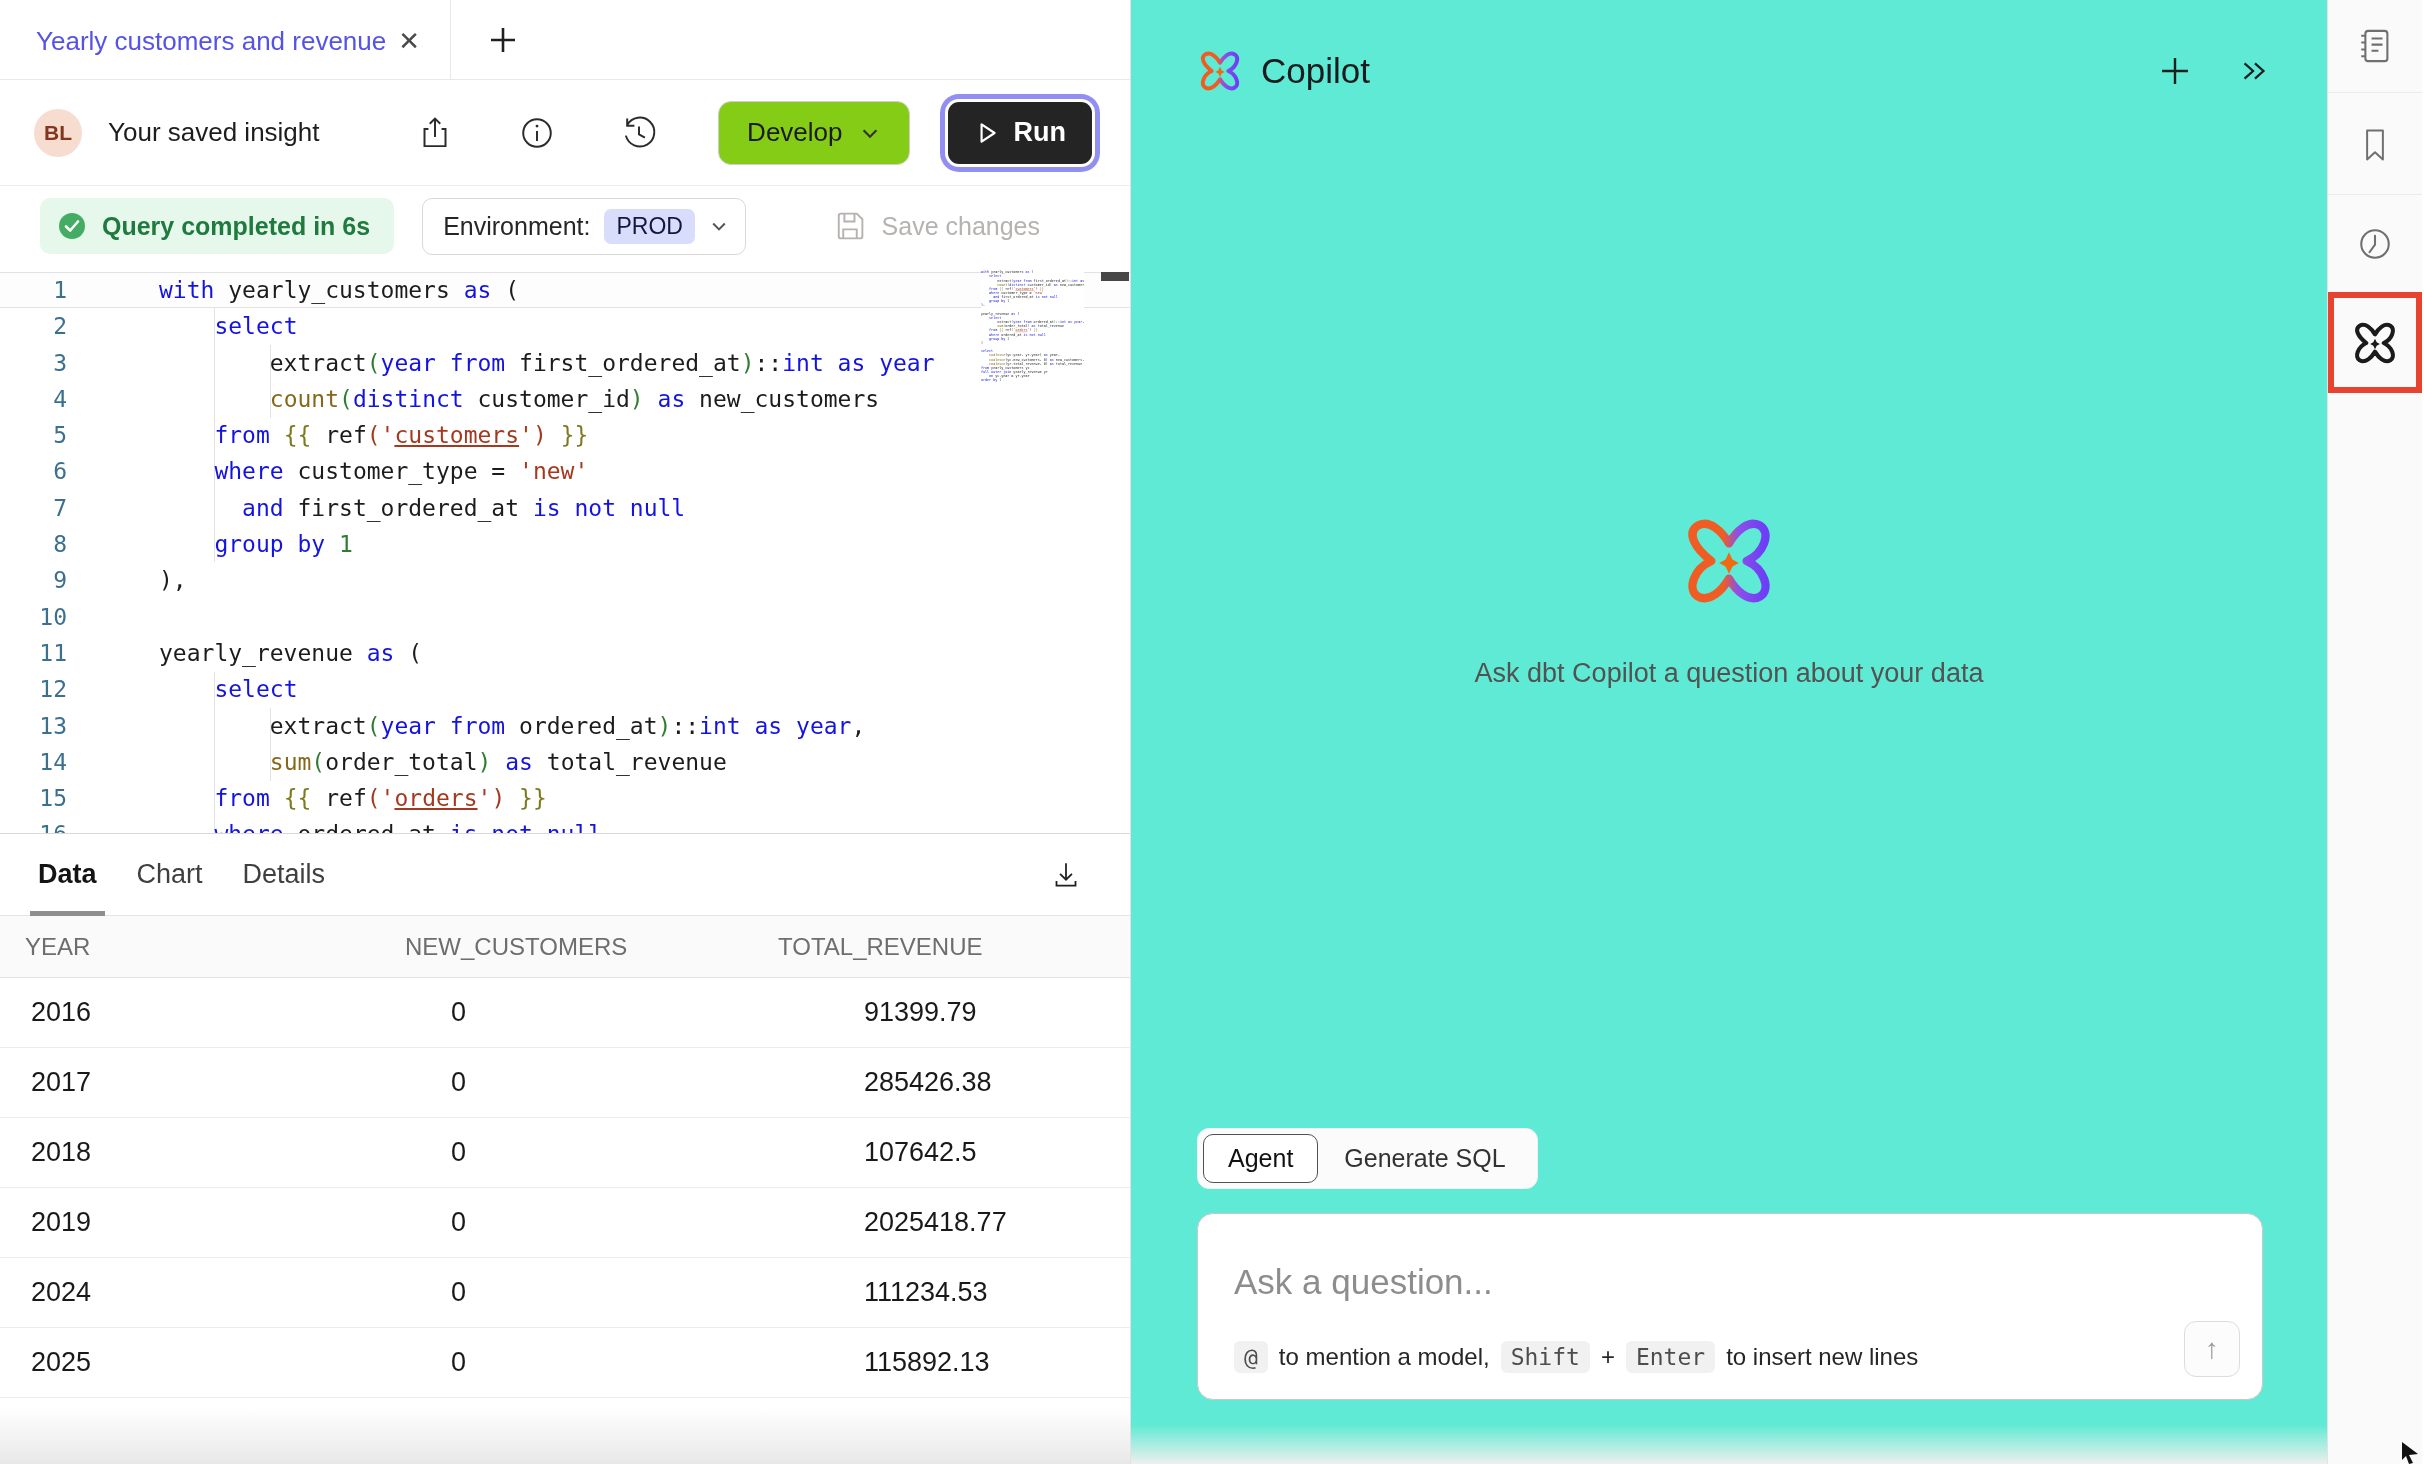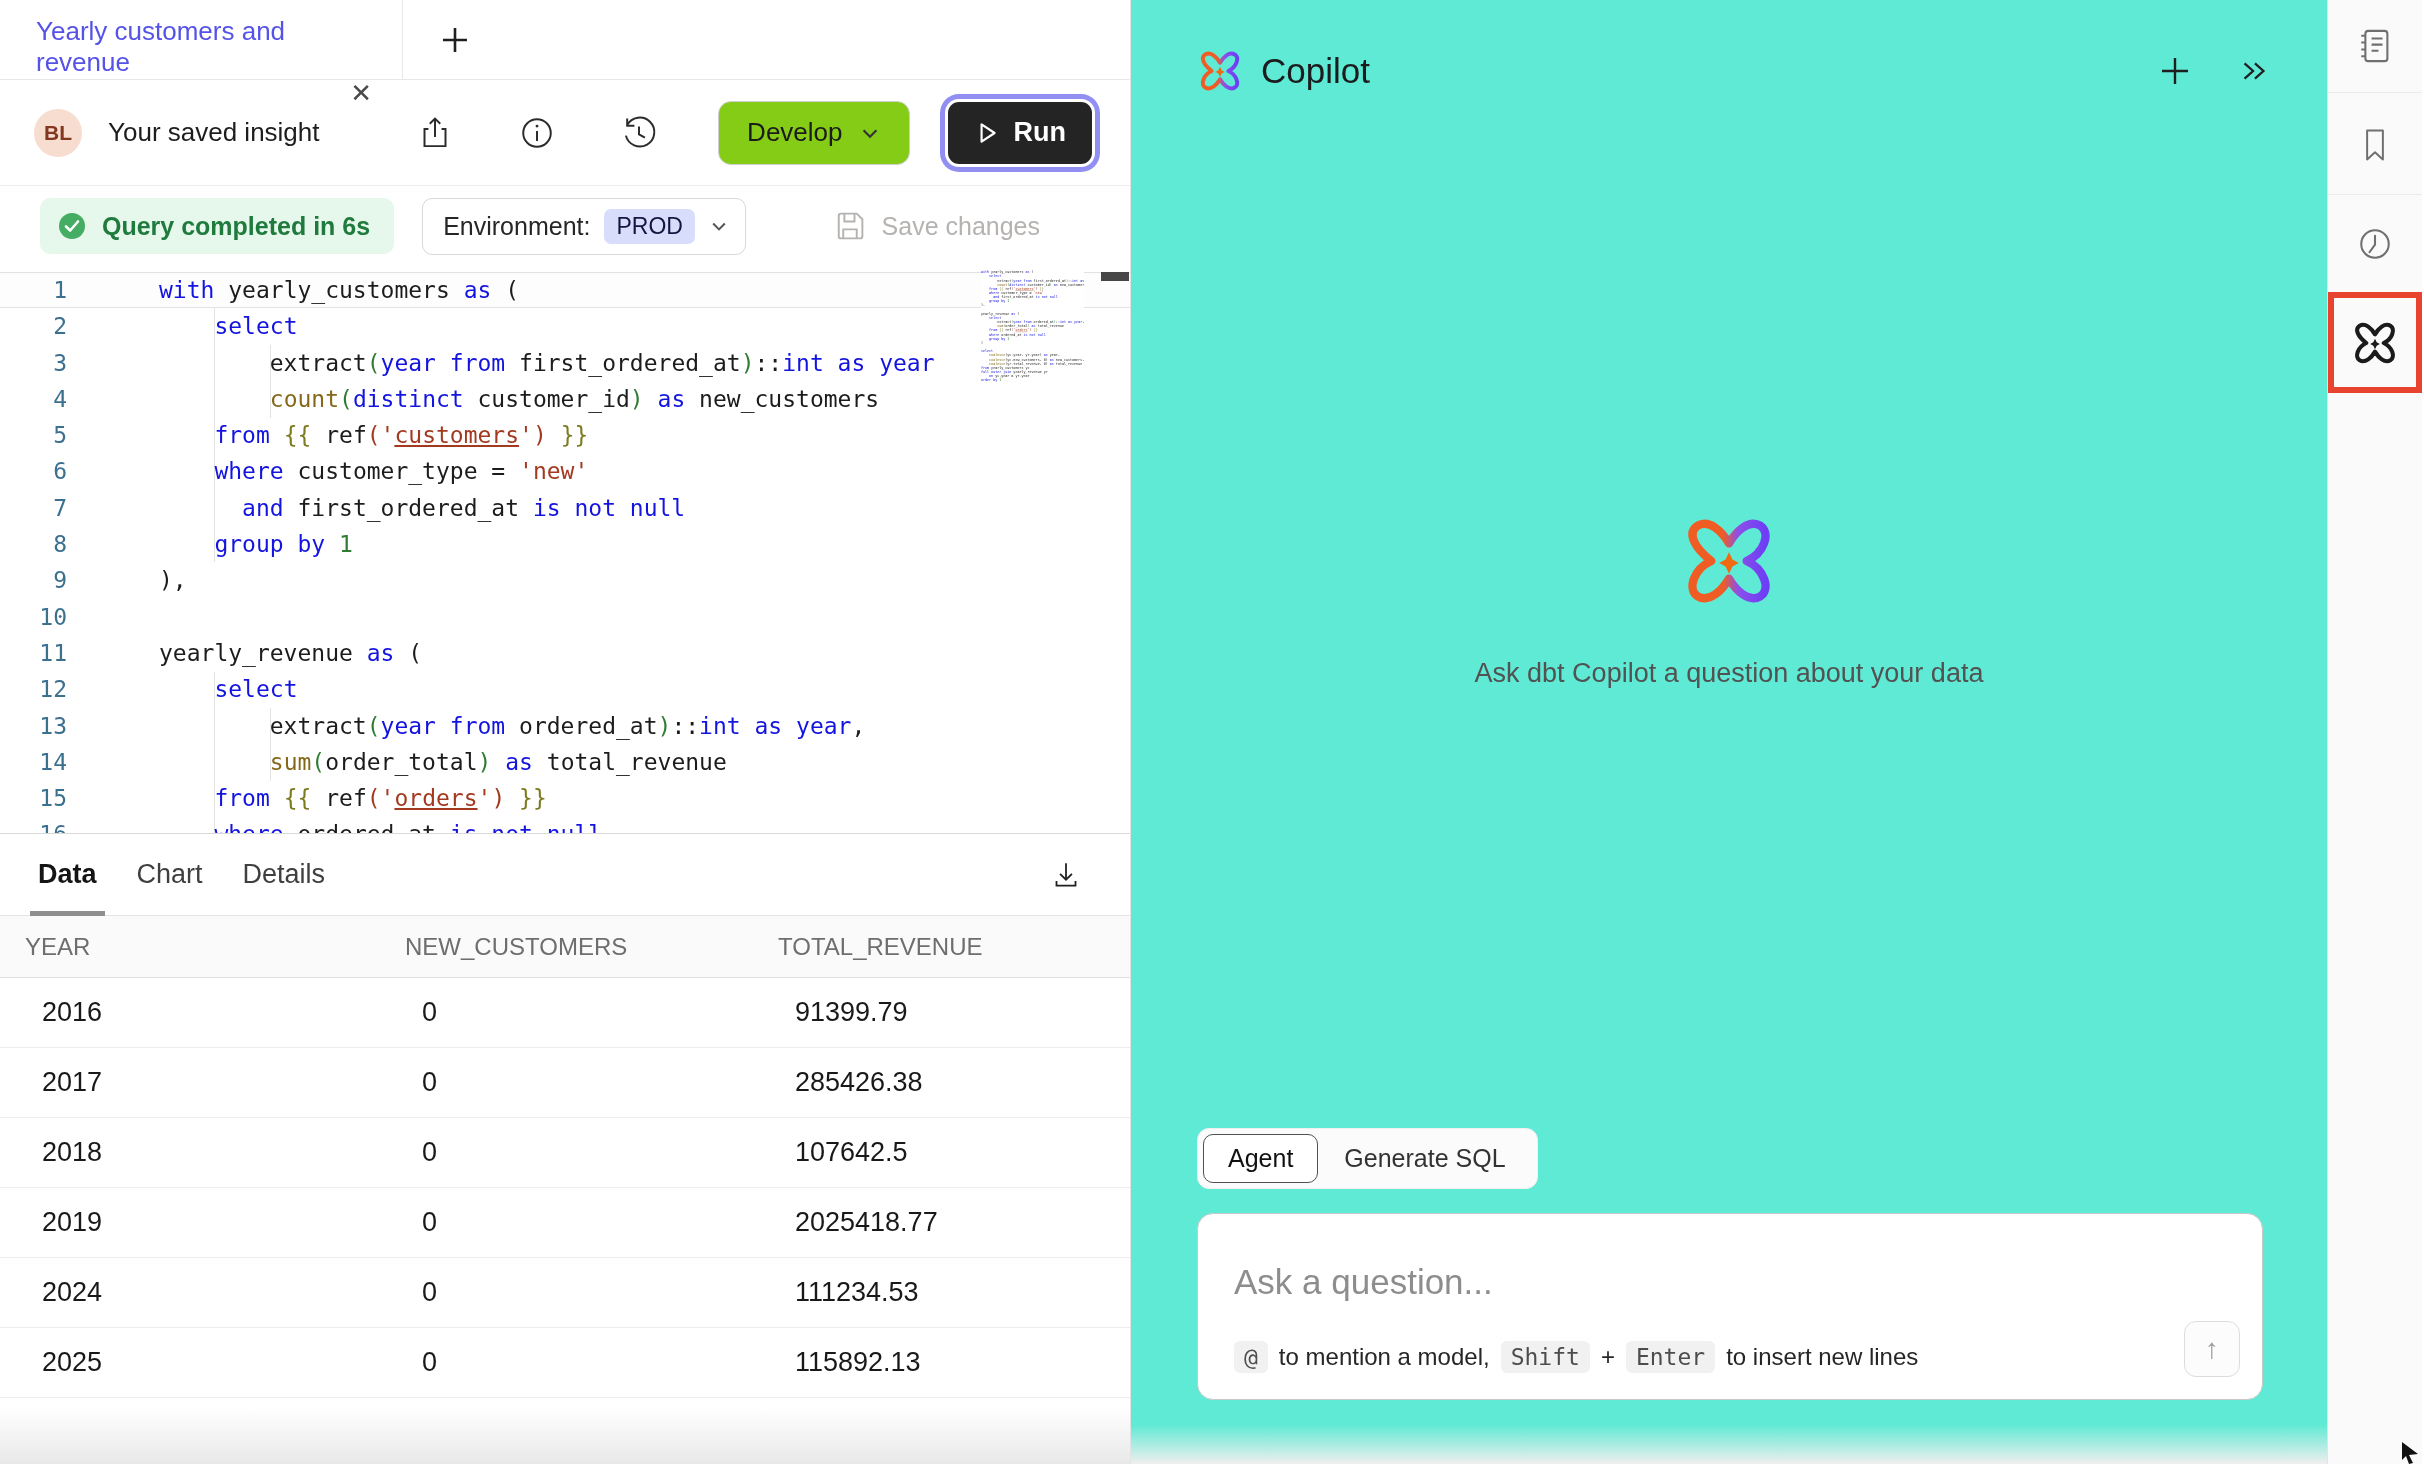--- a/index.html
+++ b/index.html
@@ -3,21 +3,21 @@
 <meta charset="utf-8">
 <style>
   * { margin:0; padding:0; box-sizing:border-box; }
   html,body { width:2424px; height:1464px; background:#fff; font-family:"Liberation Sans", sans-serif; overflow:hidden; }
   .app { position:relative; width:2424px; height:1464px; display:flex; background:#fff; }
 
   
   .left-panel { position:relative; width:1131px; flex:0 0 1131px; border-right:1px solid #e2e2e2; display:flex; flex-direction:column; background:#fff; }
 
   .tabbar { height:80px; flex:0 0 80px; border-bottom:1px solid #e8e8e8; display:flex; align-items:stretch; }
-  .tab { width:403px; display:flex; align-items:center; padding:16px 30px 0 36px; border-right:1px solid #e8e8e8;flex-direction:column; }
+  .tab { width:451px; display:flex; align-items:center; padding:4px 30px 0 36px; border-right:1px solid #e8e8e8; }
   .tab-title { color:#5553e7; font-size:26px; }
   .tab-close { margin-left:auto; color:#4a4a4a; font-size:26px; cursor:pointer; }
   .tab-add { display:flex; align-items:center; margin-left:34px; background:none; border:none; cursor:pointer; }
 
   .toolbar { height:106px; flex:0 0 106px; display:flex; align-items:center; padding:0 38px 0 34px; border-bottom:1px solid #ececec; }
   .avatar { width:48px; height:48px; border-radius:50%; background:#f7dcd0; color:#83371e; font-size:21px; font-weight:bold; display:flex; align-items:center; justify-content:center; }
   .insight-title { margin-left:26px; font-size:26px; color:#1d1d1d; }
   .toolbar-icons { margin-left:auto; display:flex; align-items:center; gap:60px; margin-right:58px; }
   .icon-btn { background:none; border:none; cursor:pointer; display:flex; align-items:center; }
   .btn-develop { display:flex; align-items:center; gap:16px; height:64px; padding:0 28px; background:#84cc16; border:1.5px solid #cfcfcf; border-radius:13px; font-size:26px; color:#1b1b1b; cursor:pointer; font-family:inherit; }
@@ -44,21 +44,21 @@
   .minimap-inner { transform:scale(0.32); transform-origin:0 0; width:320%; }
   .scroll-thumb { position:absolute; top:6px; right:1px; width:28px; height:9px; background:#474747; z-index:4; }
 
   .results { position:relative; flex:1 1 auto; border-top:1px solid #d9d9d9; display:flex; flex-direction:column; overflow:hidden; }
   .results-tabs { height:82px; flex:0 0 82px; display:flex; align-items:center; padding:0 45px 0 38px; gap:40px; border-bottom:1px solid #e4e4e4; }
   .rtab { position:relative; font-size:27px; color:#3f3f3f; background:none; border:none; cursor:pointer; height:100%; display:flex; align-items:center; font-family:inherit; }
   .rtab.active { font-weight:bold; color:#141414; }
   .rtab.active::after { content:""; position:absolute; left:-8px; right:-8px; bottom:-1px; height:5px; background:#8f8f8f; }
   .dl-btn { margin-left:auto; background:none; border:none; cursor:pointer; display:flex; }
   .grid-header { height:62px; flex:0 0 62px; display:grid; grid-template-columns:380px 373px 1fr; align-items:center; padding-left:25px; background:#fafafa; border-bottom:1px solid #e2e2e2; color:#6e6e6e; font-size:24px; }
-  .grid-row { height:70px; display:grid; grid-template-columns:380px 373px 1fr; align-items:center; padding-left:42px; border-bottom:1px solid #ececec; color:#191919; font-size:27px; }
+  .grid-row { height:70px; display:grid; grid-template-columns:380px 373px 1fr; align-items:center; padding-left:31px; border-bottom:1px solid #ececec; color:#191919; font-size:27px;gap:40px; }
   .left-fade { position:absolute; left:0; bottom:0; width:100%; height:57px; background:linear-gradient(180deg, rgba(255,255,255,0) 0%, #e8e8e8 100%); pointer-events:none; }
 
   
   .copilot-panel { position:relative; width:1197px; flex:0 0 1197px; background:#5eead4; border-right:1px solid #e3e3e3; }
   .cp-header { position:absolute; top:48px; left:66px; right:56px; display:flex; align-items:center; }
   .cp-title { margin-left:18px; font-size:35px; font-weight:500; color:#1c1c1e; }
   .cp-header-actions { margin-left:auto; display:flex; align-items:center; gap:44px; }
   .cp-empty { position:absolute; top:512px; left:0; width:100%; text-align:center; }
   .cp-empty-text { margin-top:44px; font-size:27px; color:#525252; }
   .cp-modes { position:absolute; left:66px; top:1128px; display:inline-flex; align-items:center; padding:5px; background:#fbfbfb; border:1px solid #f0f0f0; border-radius:12px; }

